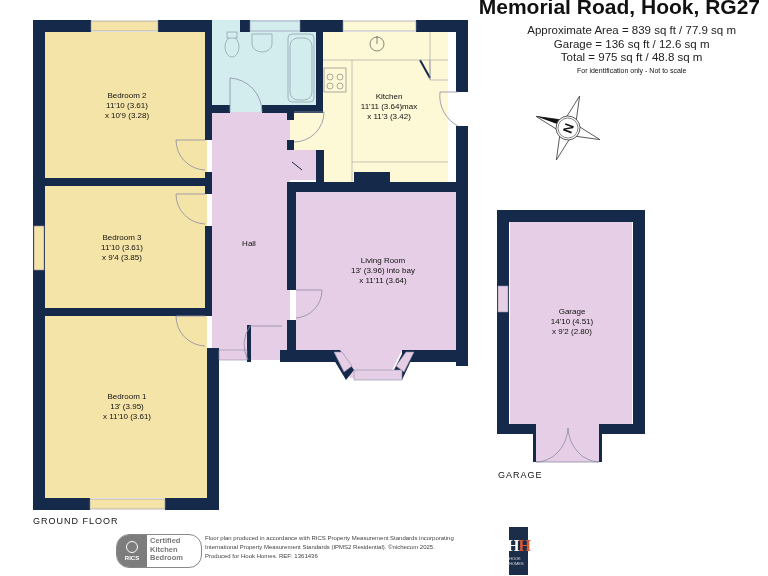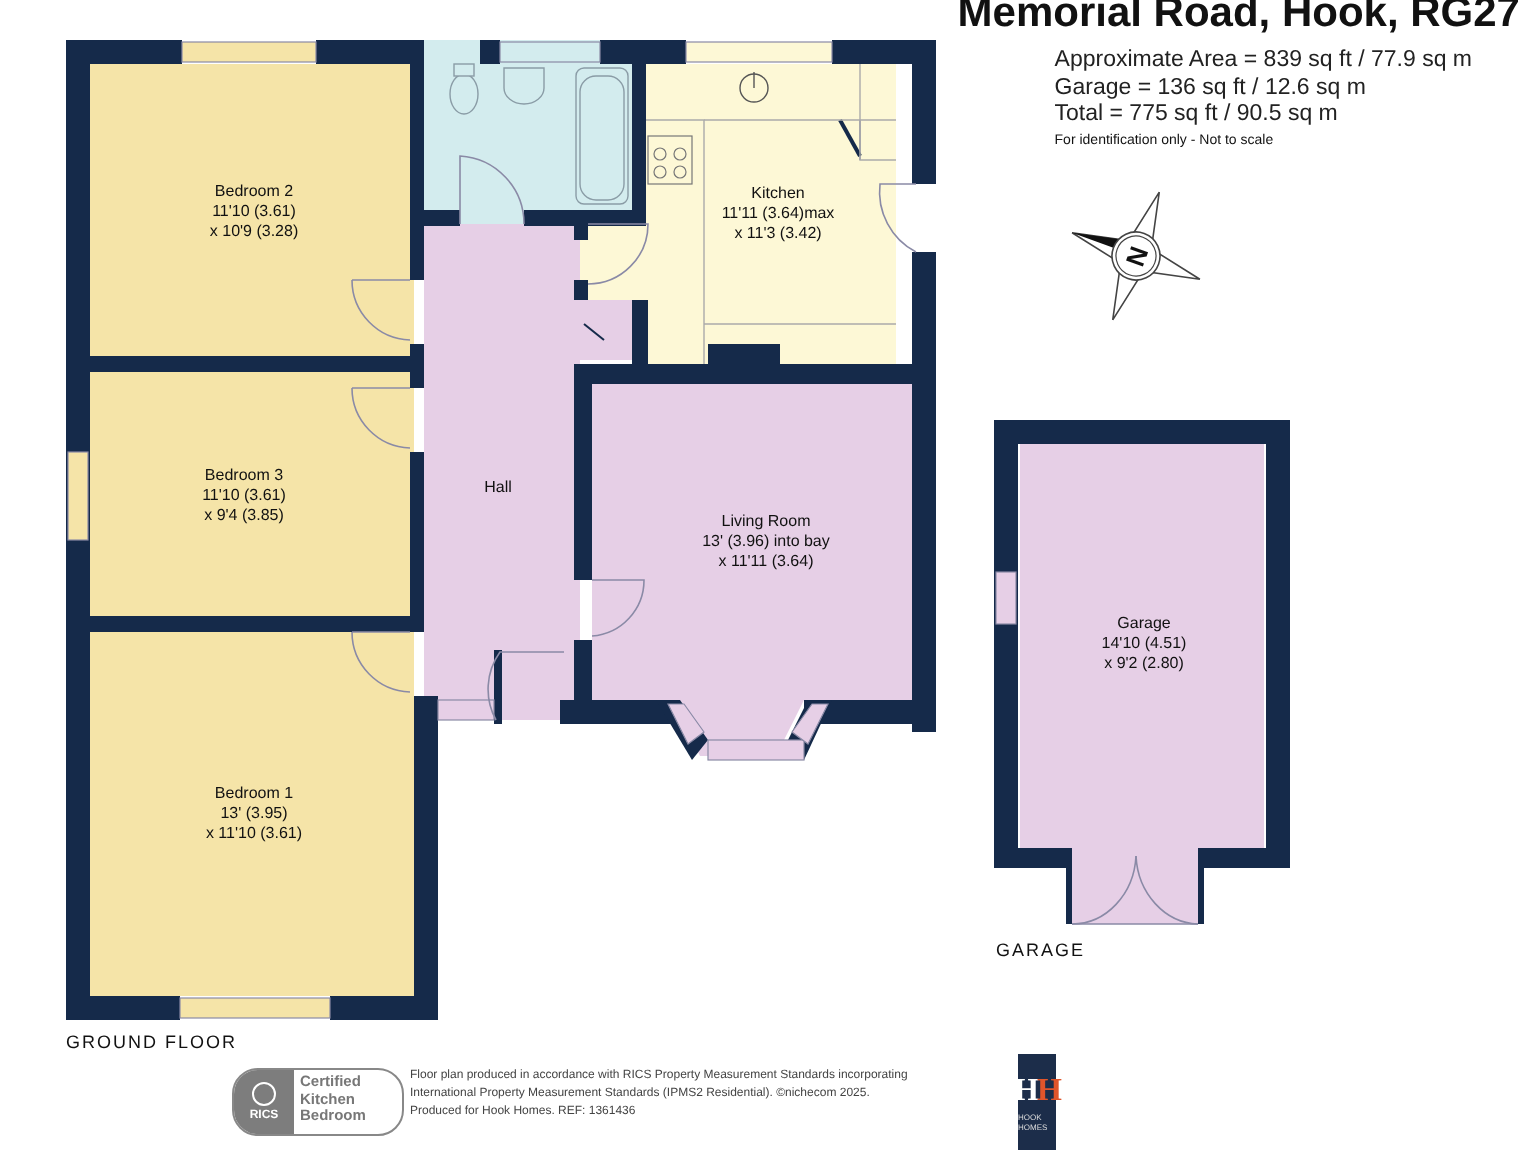--- a/index.html
+++ b/index.html
@@ -1,18 +1,18 @@
 <!DOCTYPE html>
 <html><head>
 <meta charset="utf-8">
 <style>
   html, body { margin:0; padding:0; background:#ffffff; }
   body { width:768px; height:576px; position:relative; overflow:hidden; font-family:"Liberation Sans", sans-serif; color:#111; }
   .title { position:absolute; right:8px; top:-5px; font-size:21px; font-weight:bold; color:#111; white-space:nowrap; letter-spacing:0; }
-  .areas { position:absolute; right:32px; top:24px; text-align:left; font-size:11.5px; line-height:13.5px; color:#222; }
+  .areas { position:absolute; right:32px; top:24px; text-align:center; font-size:11.5px; line-height:13.5px; color:#222; }
   .areas .note { font-size:7px; line-height:11px; color:#111; }
   svg.plan { position:absolute; left:0; top:0; }
   .room-label { font-family:"Liberation Sans", sans-serif; font-size:8px; fill:#111; text-anchor:middle; }
   .floor-label { position:absolute; left:33px; top:516px; font-size:9px; letter-spacing:1px; color:#111; }
   .garage-label { position:absolute; left:498px; top:470px; font-size:9px; letter-spacing:1px; color:#111; }
   .rics { position:absolute; left:116px; top:534px; width:84px; height:32px; border:1px solid #888; border-radius:13px; display:flex; overflow:hidden; }
   .rics .logo { width:30px; background:#7d7d7d; color:#fff; font-size:6px; font-weight:bold; display:flex; flex-direction:column; align-items:center; justify-content:center; }
   .rics .logo .crest { width:10px; height:10px; border-radius:50%; border:1px solid #fff; margin-bottom:2px; }
   .rics .txt { flex:1; font-size:7.5px; line-height:8.5px; color:#777; font-weight:bold; padding:2px 3px; }
   .disclaimer { position:absolute; left:205px; top:534px; width:300px; font-size:6px; line-height:9px; color:#444; }
@@ -22,21 +22,21 @@
   .hh .letters .h2 { color:#e0552b; }
   .hh .sub { font-size:4px; color:#ddd; margin-top:1px; }
 </style>
 </head>
 <body>
 
 <div class="title">Memorial Road, Hook, RG27</div>
 <div class="areas">
   <div>Approximate Area = 839 sq ft / 77.9 sq m</div>
   <div>Garage = 136 sq ft / 12.6 sq m</div>
-  <div>Total = 775 sq ft / 90.5 sq m</div>
+  <div>Total = 975 sq ft / 48.8 sq m</div>
   <div class="note">For identification only - Not to scale</div>
 </div>
 
 <svg class="plan" width="768" height="576" viewBox="0 0 768 576">
 
   <rect x="45" y="32" width="162" height="146" fill="#f5e4a8"></rect>
 
   <rect x="45" y="186" width="162" height="122" fill="#f5e4a8"></rect>
 
   <rect x="45" y="316" width="162" height="182" fill="#f5e4a8"></rect>

